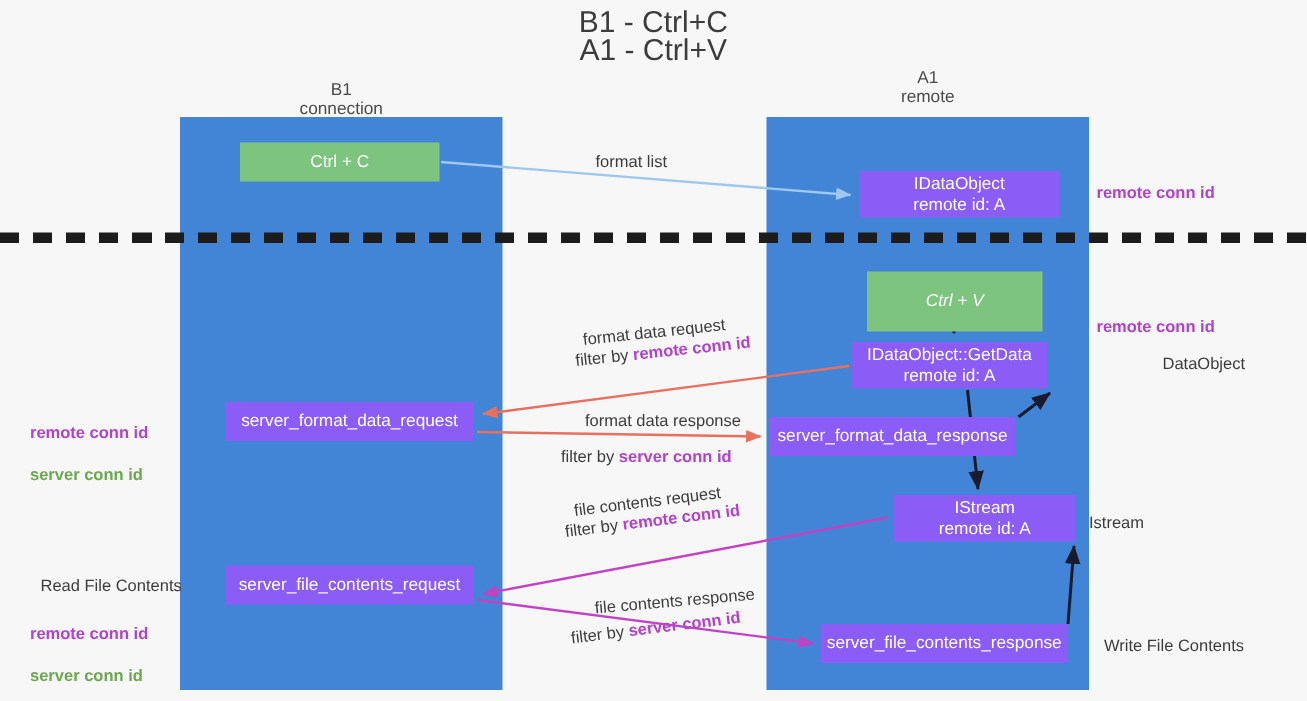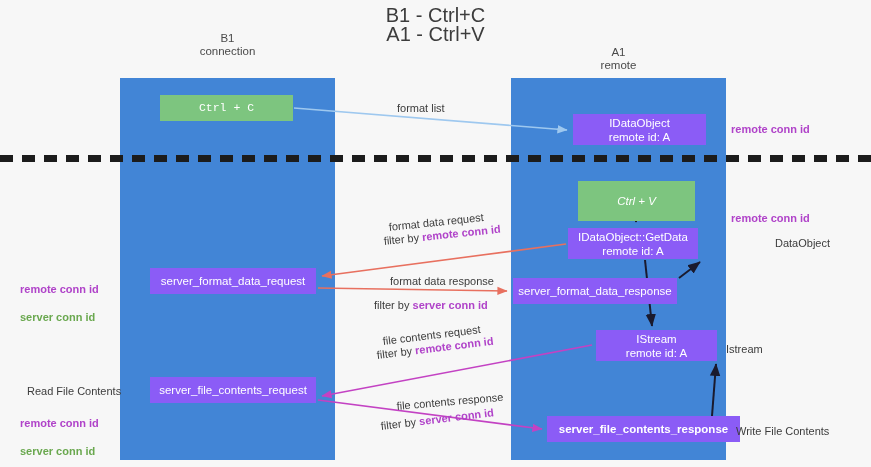--- a/index.html
+++ b/index.html
@@ -35,21 +35,21 @@
   }
 
   
   .lane-header {
     text-align: center;
     font-size: 11.5px;
     line-height: 13px;
     color: #4a4a4a;
     white-space: pre-line;
   }
-  #lane-b1-header { left: 120px; top: 32px; width: 215px; }
+  #lane-b1-header { left: 120px; top: 54px; width: 215px; }
   #lane-a1-header { left: 511px; top: 46px; width: 215px; }
 
   
   .lane-body {
     background: #4285d6;
     top: 78px;
     height: 382px;
   }
   #lane-b1-body { left: 120px; width: 215px; }
   #lane-a1-body { left: 511px; width: 215px; }
@@ -73,29 +73,29 @@
     flex-direction: column;
     align-items: center;
     justify-content: center;
     white-space: pre-line;
     padding: 2px 4px;
   }
   .node.green  { background: #7dc57f; }
   .node.orange { background: #8b5cf6; }
 
   
-  #node-ctrl-c                  { left: 160px; top: 95px;  width: 133px; height: 26px; font-family: Liberation Mono, monospace; }
+  #node-ctrl-c                  { left: 160px; top: 95px;  width: 133px; height: 26px; }
   #node-idataobject             { left: 573px; top: 114px; width: 133px; height: 31px; }
   #node-ctrl-v                  { left: 578px; top: 181px; width: 117px; height: 40px; font-style: italic; }
   #node-getdata                 { left: 568px; top: 228px; width: 130px; height: 31px; }
   #node-fmt-req                 { left: 150px; top: 268px; width: 166px; height: 26px; }
   #node-fmt-resp                { left: 513px; top: 278px; width: 164px; height: 26px; }
   #node-istream                 { left: 596px; top: 330px; width: 121px; height: 31px; }
   #node-file-req                { left: 150px; top: 377px; width: 166px; height: 26px; }
-  #node-file-resp               { left: 547px; top: 416px; width: 193px; height: 26px; font-weight: bold; }
+  #node-file-resp               { left: 547px; top: 416px; width: 165px; height: 26px; }
 
   
   .side-note {
     font-size: 11px;
     line-height: 14px;
     white-space: pre-line;
   }
   .kw-remote { color: #b043c9; font-weight: bold; }
   .kw-server-green { color: #6aa84f; font-weight: bold; }
   .plain-note { color: #3c3c3c; }

